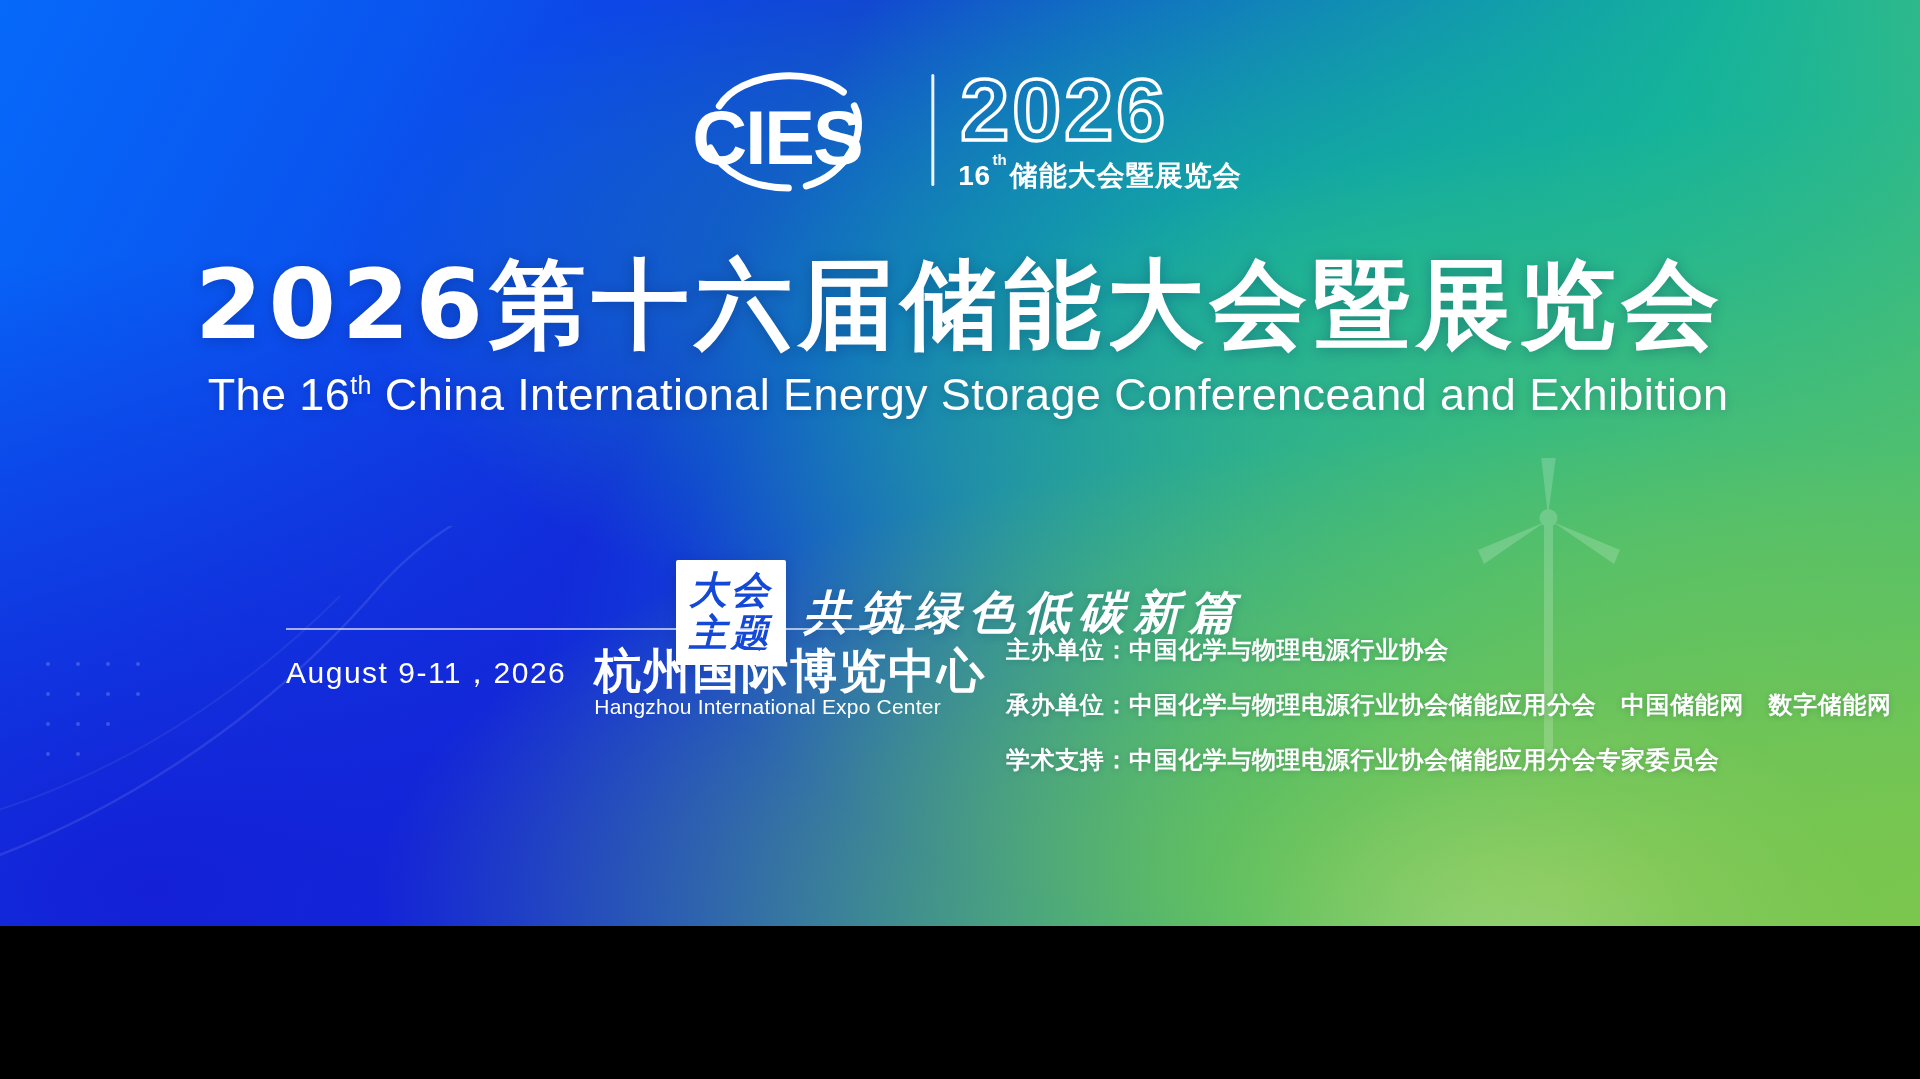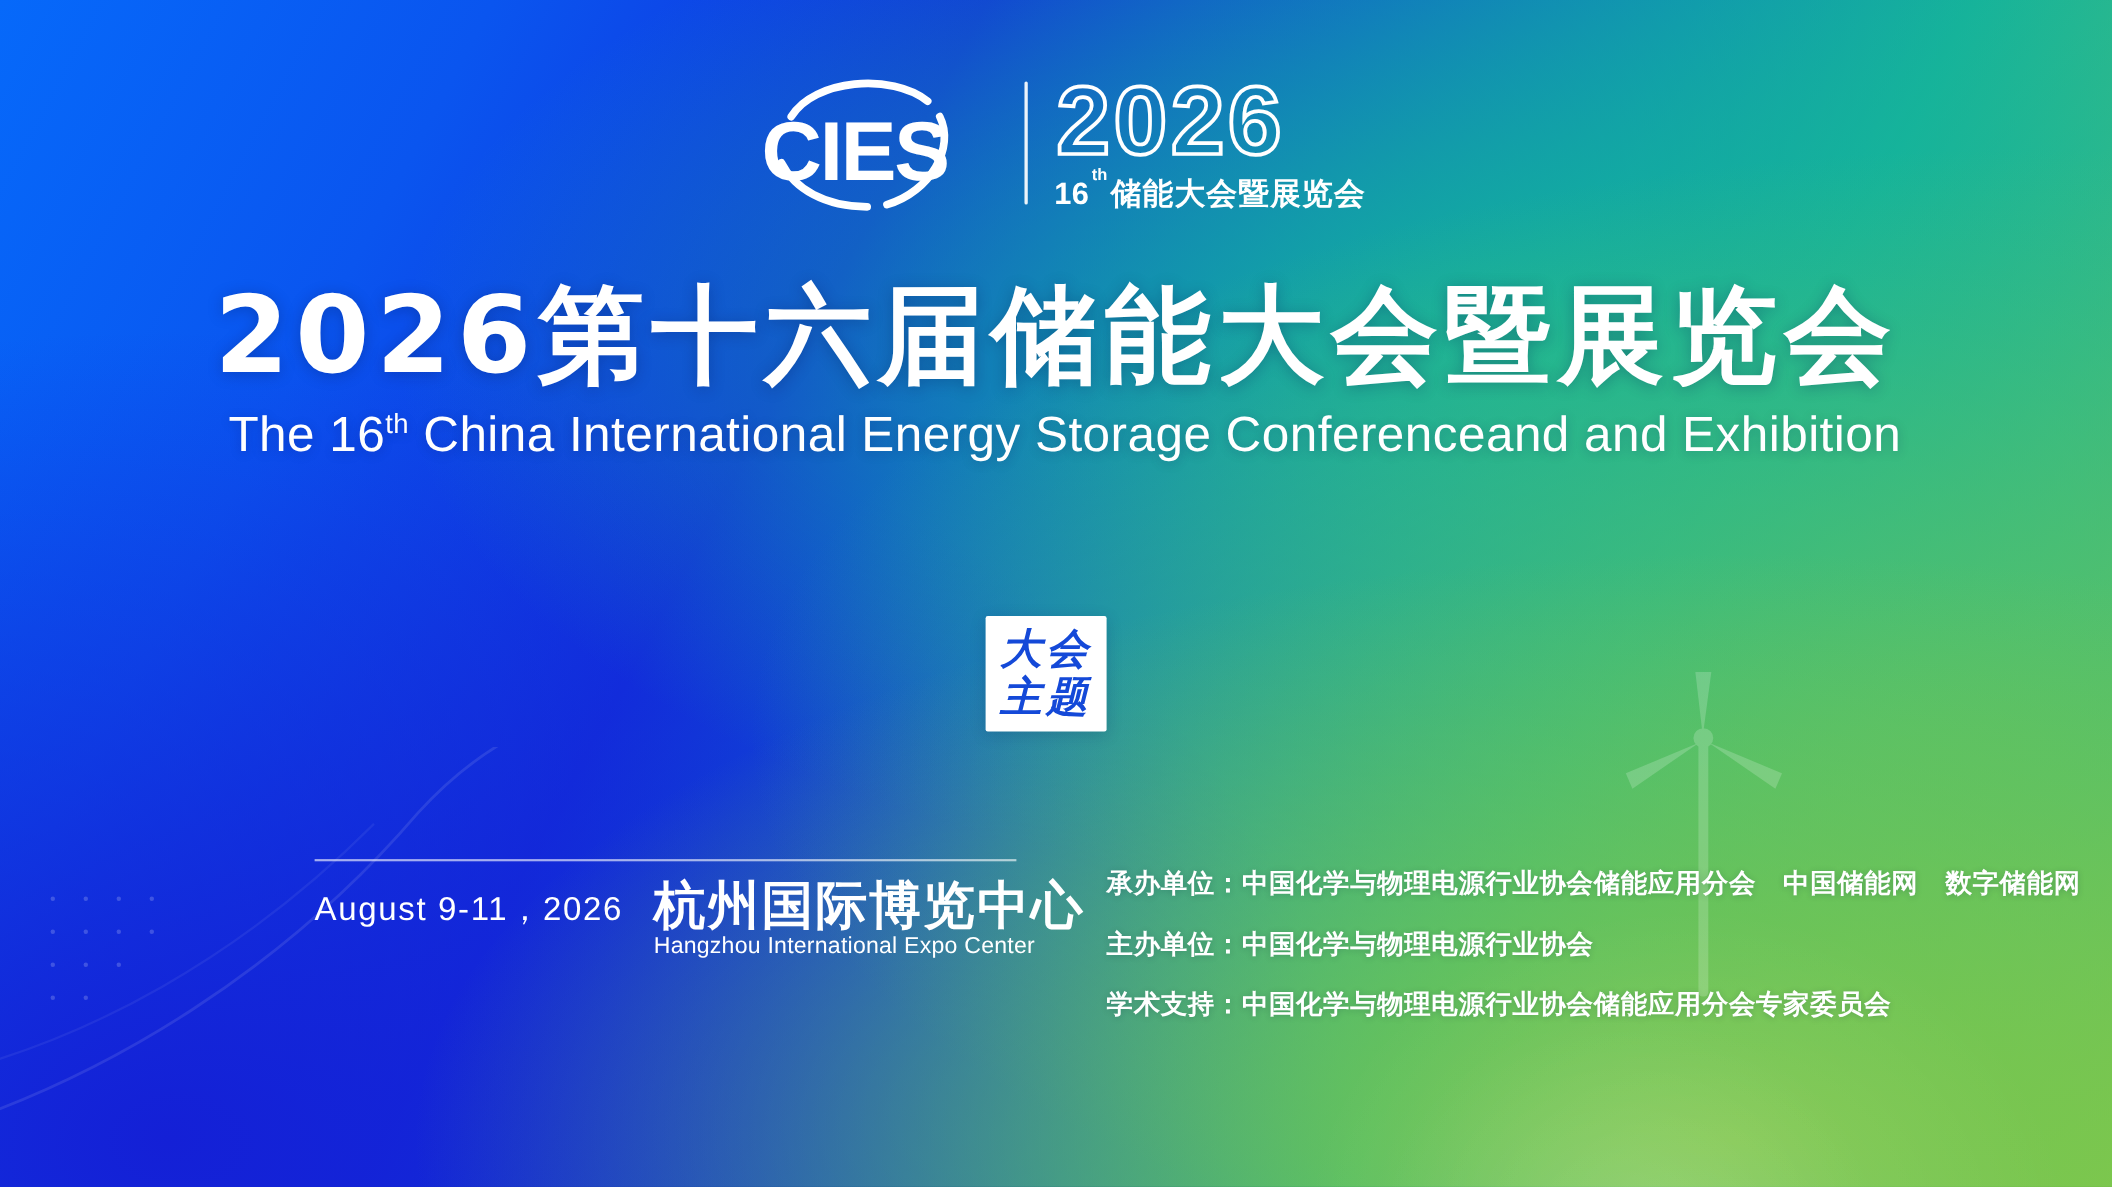--- a/index.html
+++ b/index.html
@@ -1,20 +1,20 @@
 <!DOCTYPE html>
 <html><head>
 <meta charset="utf-8">
 <style>
   html,body{margin:0;padding:0;background:#000;}
   body{font-family:"Liberation Sans","DejaVu Sans",sans-serif;}
 
   #banner{
     position:relative;
-    width:1920px;height:1079px;
+    width:1920px;height:926px;
     overflow:hidden;
     background:
       radial-gradient(120% 95% at 82% 96%, #7dc64a 0%, rgba(125,198,74,0) 52%),
       radial-gradient(110% 90% at 96% 62%, #53c06b 0%, rgba(83,192,107,0) 55%),
       radial-gradient(95% 80% at 74% 30%, #14b39b 0%, rgba(20,179,155,0) 58%),
       radial-gradient(90% 110% at 8% 96%, #1420d6 0%, rgba(20,32,214,0) 62%),
       linear-gradient(118deg,#0669fa 0%,#0a55ef 18%,#1132dd 36%,#0f62cd 50%,#0f91b4 62%,#17b39a 72%,#45bf7c 84%,#85cb4f 100%);
   }
 
   
@@ -202,38 +202,39 @@
     <div class="title-cn">2026第十六届储能大会暨展览会</div>
     <div class="title-en"><span>The 16</span><sup>th</sup><span> China International  Energy Storage Conferenceand and Exhibition</span></div>
   </div>
 
   <div class="theme-block">
     <div class="theme-badge">
       <span>大会</span>
       <span>主题</span>
     </div>
     <div class="theme-lines">
+      <span>共筑绿色低碳新篇</span>
     </div>
   </div>
 
   <div class="footer">
 
     <div class="when-where">
       <div class="rule"></div>
       <div class="ww-row">
         <div class="ww-col">
           <div class="date-small">August  9-11，2026</div>
         </div>
         <div class="ww-col">
           <div class="venue-big">杭州国际博览中心</div>
           <div class="venue-small">Hangzhou International Expo Center</div>
         </div>
       </div>
     </div>
 
     <div class="orgs">
+      <div class="org-line">主办单位：中国化学与物理电源行业协会</div>
       <div class="org-line">承办单位：中国化学与物理电源行业协会储能应用分会　中国储能网　数字储能网</div>
-      <div class="org-line">主办单位：中国化学与物理电源行业协会</div>
       <div class="org-line">学术支持：中国化学与物理电源行业协会储能应用分会专家委员会</div>
     </div>
 
   </div>
 </div>
 
 </body></html>

